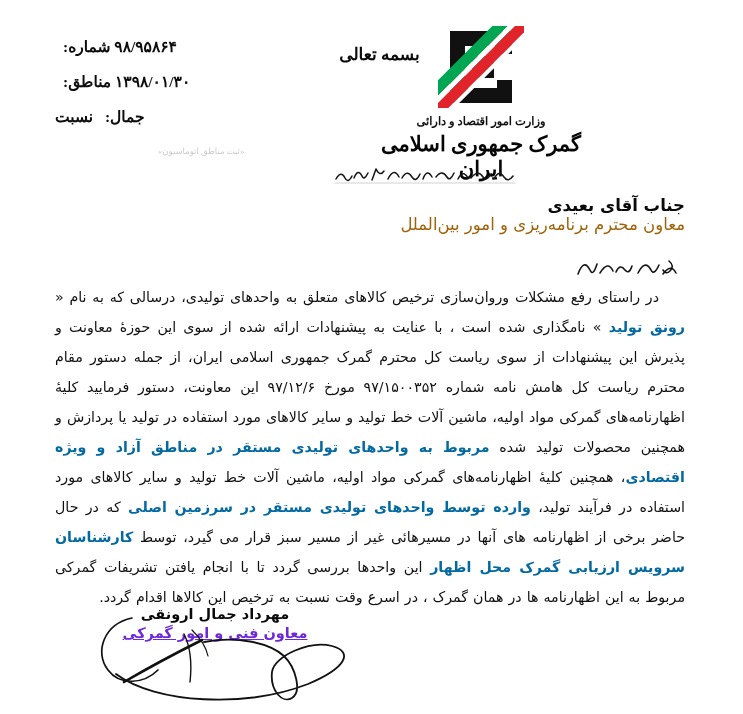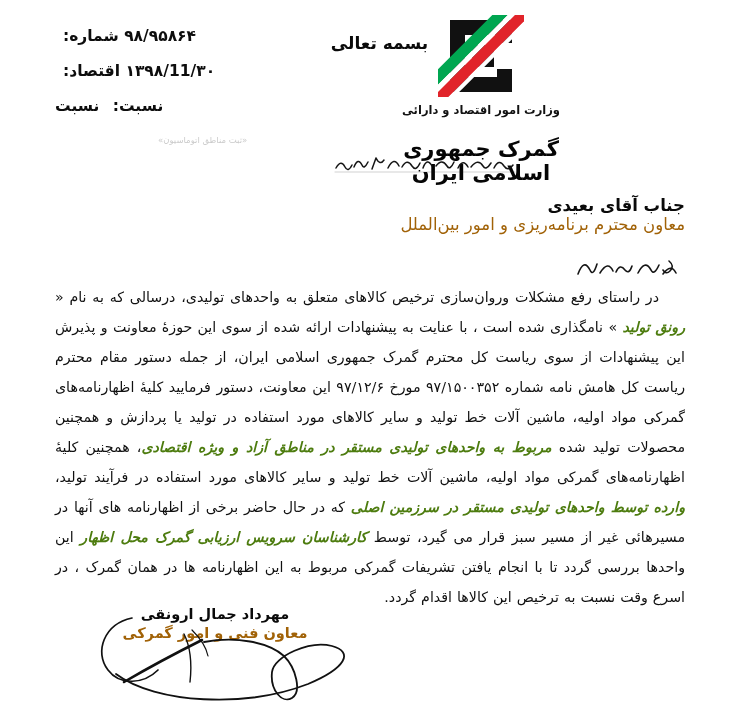--- a/index.html
+++ b/index.html
@@ -16,23 +16,24 @@
     width: 743px;
     height: 714px;
     background: #ffffff;
     overflow: hidden;
     box-sizing: border-box;
   }
 
   
   .header {
     position: absolute;
-    top: 5px; left: 0;
+    top: 16px; left: 0;
     width: 647px;
     height: 160px;
+    font-family: Liberation Serif, serif;
   }
 
   
   .meta {
     position: absolute;
     top: 22px;
     left: 55px;
     width: 260px;
     text-align: left;
     direction: rtl;
@@ -83,21 +84,21 @@
   }
   .logo-mark {
     display: block;
     margin: 0 auto 6px auto;
   }
   .org-line1 {
     font-size: 11.5px;
     font-weight: 700;
     color: #111;
     letter-spacing: .2px;
-    margin-bottom: 20px;
+    margin-bottom: 4px;
   }
   .org-line2 {
     font-size: 21px;
     font-weight: 700;
     color: #050505;
     letter-spacing: .2px;
   }
 
   
   .hand-note-top {
@@ -145,43 +146,43 @@
     text-align: justify;
     text-align-last: right;
     font-size: 14.2px;
     line-height: 30px;
     color: #101010;
     word-spacing: .5px;
   }
   .body-text .indent { display: inline-block; width: 26px; }
   .body-text b, .body-text strong {
     font-weight: 700;
-    color: #4d7c0f;
-    font-style: italic;
+    color: #0369a1;
   }
 
   
   .signature-block {
     position: absolute;
     top: 606px;
     left: 0;
     width: 430px;
     text-align: center;
     direction: rtl;
   }
   .sig-name {
     font-size: 14.5px;
     font-weight: 700;
     color: #0a0a0a;
     margin-bottom: 3px;
   }
   .sig-title {
     font-size: 14.5px;
     font-weight: 700;
-    color: #a16207;
+    color: #6d28d9;
+    text-decoration: underline;
   }
   .sig-ink {
     position: absolute;
     top: 612px;
     left: 96px;
     width: 300px;
     height: 100px;
     pointer-events: none;
   }
 </style>
@@ -191,25 +192,25 @@
 <div class="page">
 
   <div class="header">
 
     <div class="meta">
       <div class="meta-row">
         <span class="meta-value">۹۸/۹۵۸۶۴</span>
         <span class="meta-label">شماره:</span>
       </div>
       <div class="meta-row">
-        <span class="meta-value">۱۳۹۸/11/۳۰</span>
-        <span class="meta-label">اقتصاد:</span>
+        <span class="meta-value">۱۳۹۸/۰۱/۳۰</span>
+        <span class="meta-label">مناطق:</span>
       </div>
       <div class="meta-row attach">
-        <span class="meta-label">نسبت:</span>
+        <span class="meta-label">جمال:</span>
         <span class="meta-value">نسبت</span>
       </div>
     </div>
 
     <div class="stamp-note">«ثبت مناطق اتوماسیون»</div>
 
     <div class="invocation">بسمه تعالی</div>
 
     <div class="logo-block">
       <svg class="logo-mark" width="86" height="82" viewBox="0 0 86 82" aria-hidden="true">

